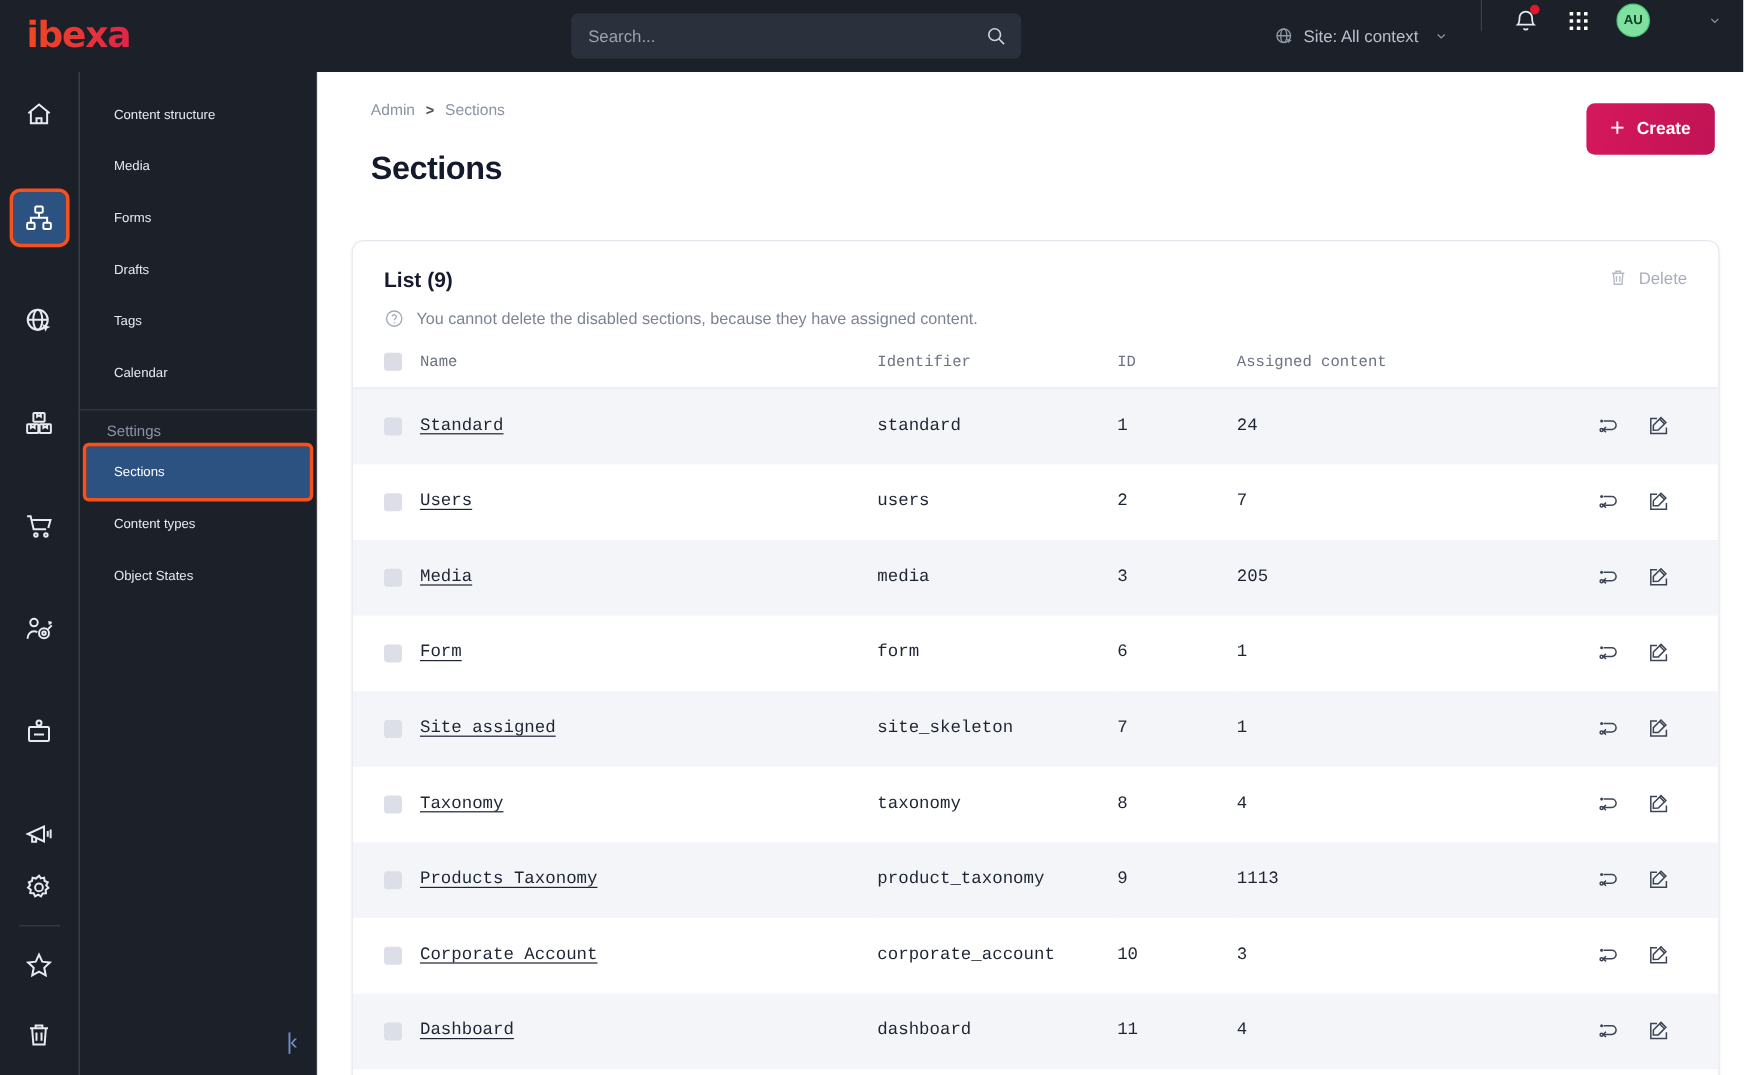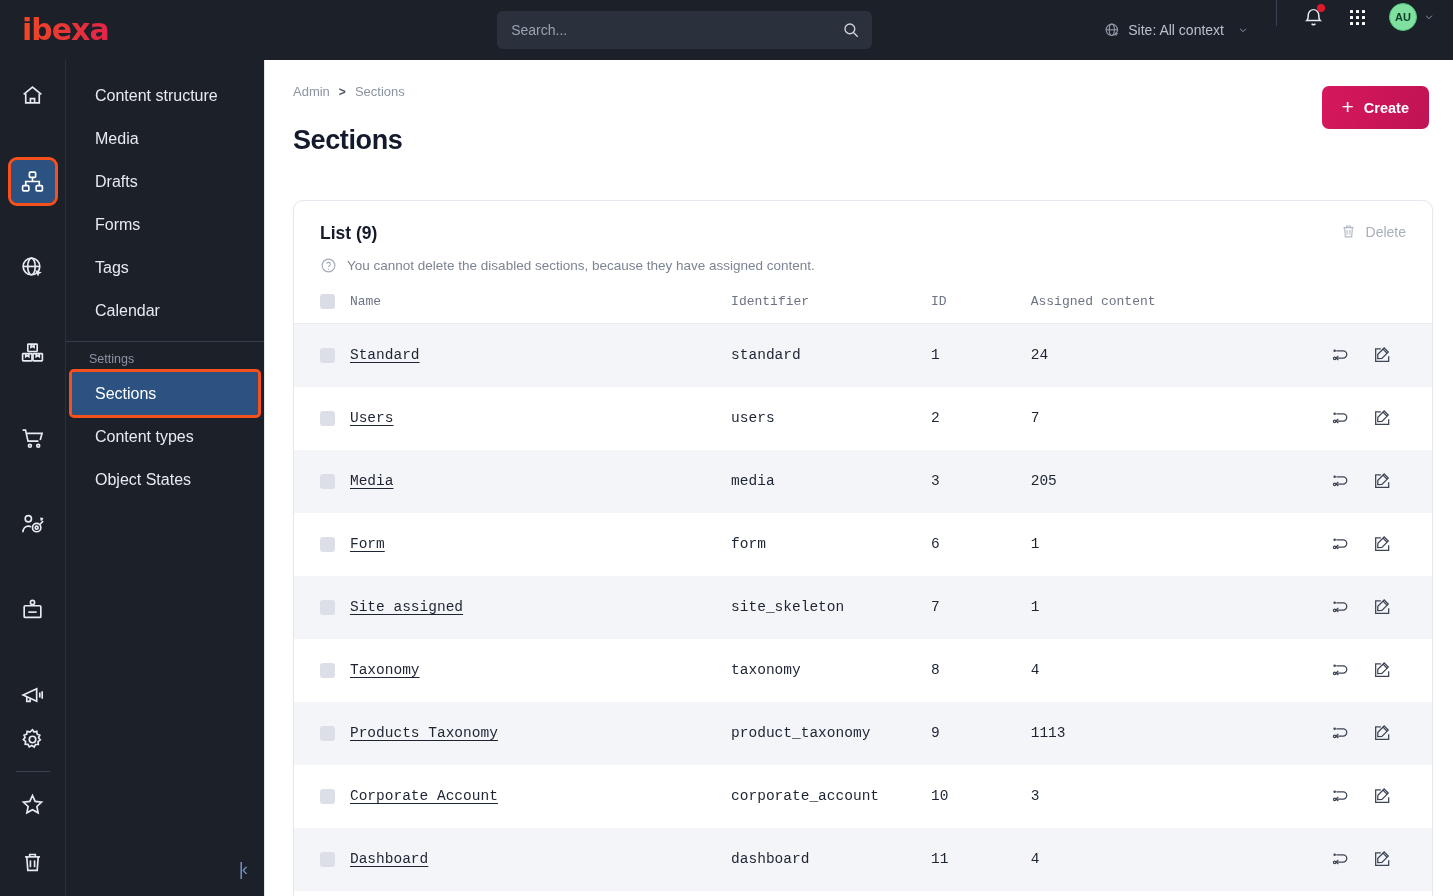--- a/index.html
+++ b/index.html
@@ -64,20 +64,21 @@
     color: #b9c0cc; font-size: 14px;
     padding: 0 14px 0 0; margin-right: 10px;
     white-space: nowrap;
   }
   .vdiv { width: 1px; height: 26px; background: #3a4150; margin: 0 14px 0 4px; }
   .icon-btn {
     position: relative;
     width: 34px; height: 34px;
     display: flex; align-items: center; justify-content: center;
     margin: 0 5px;
+    gap: 42px;
   }
   .bell-dot {
     position: absolute; top: 4px; right: 5px;
     width: 8px; height: 8px; border-radius: 50%;
     background: #e0182d;
   }
   .grid-icon { display: grid; grid-template-columns: repeat(3,3px); gap: 3px; }
   .grid-icon i { width: 3px; height: 3px; background: #fff; display: block; border-radius: .5px; }
   .avatar {
     width: 28px; height: 28px; border-radius: 50%;
@@ -121,21 +122,21 @@
     position: absolute; top: 60px; left: 66px;
     width: 199px; height: 836px;
     background: #1c2029;
     border-right: 1px solid #e3e5ec;
     padding-top: 14px;
     display: flex; flex-direction: column;
   }
   .side-item {
     height: 43px; display: flex; align-items: center;
     padding-left: 23px;
-    color: #e7eaf0; font-size: 16px;
+    color: #e7eaf0; font-size: 11px;
     border-radius: 3px;
     margin: 0 6px;
   }
   .side-divider { height: 1px; background: #353c4a; margin: 9px 0 4px 0; }
   .side-group-label {
     padding-left: 23px; color: #8a93a3; font-size: 12.5px;
     height: 26px; display: flex; align-items: center;
   }
   .side-item.active {
     background: #2c5282; color: #fff;
@@ -148,20 +149,21 @@
     padding: 0 18px 18px 0; line-height: 1;
     letter-spacing: -2px;
   }
 
   
   .main {
     position: absolute; top: 60px; left: 265px;
     width: 1188px; height: 836px;
     background: #fff;
     overflow: hidden;
+    padding-left: 16px;
   }
   .breadcrumb {
     display: flex; align-items: center; gap: 9px;
     padding: 24px 0 0 28px;
     font-size: 13px; color: #8b93a3;
   }
   .breadcrumb .sep { color: #4a5263; font-weight: 700; font-size: 12px; }
   .page-title {
     padding: 26px 0 0 28px;
     font-size: 27px; font-weight: 700; color: #131a2b;
@@ -404,24 +406,24 @@
   </div>
 
   <div class="sidebar">
     <div class="side-item">
       <span>Content structure</span>
     </div>
     <div class="side-item">
       <span>Media</span>
     </div>
     <div class="side-item">
+      <span>Forms</span>
+    </div>
+    <div class="side-item">
       <span>Drafts</span>
-    </div>
-    <div class="side-item">
-      <span>Forms</span>
     </div>
     <div class="side-item">
       <span>Tags</span>
     </div>
     <div class="side-item">
       <span>Calendar</span>
     </div>
 
     <div class="side-divider"></div>
     <div class="side-group-label">Settings</div>

